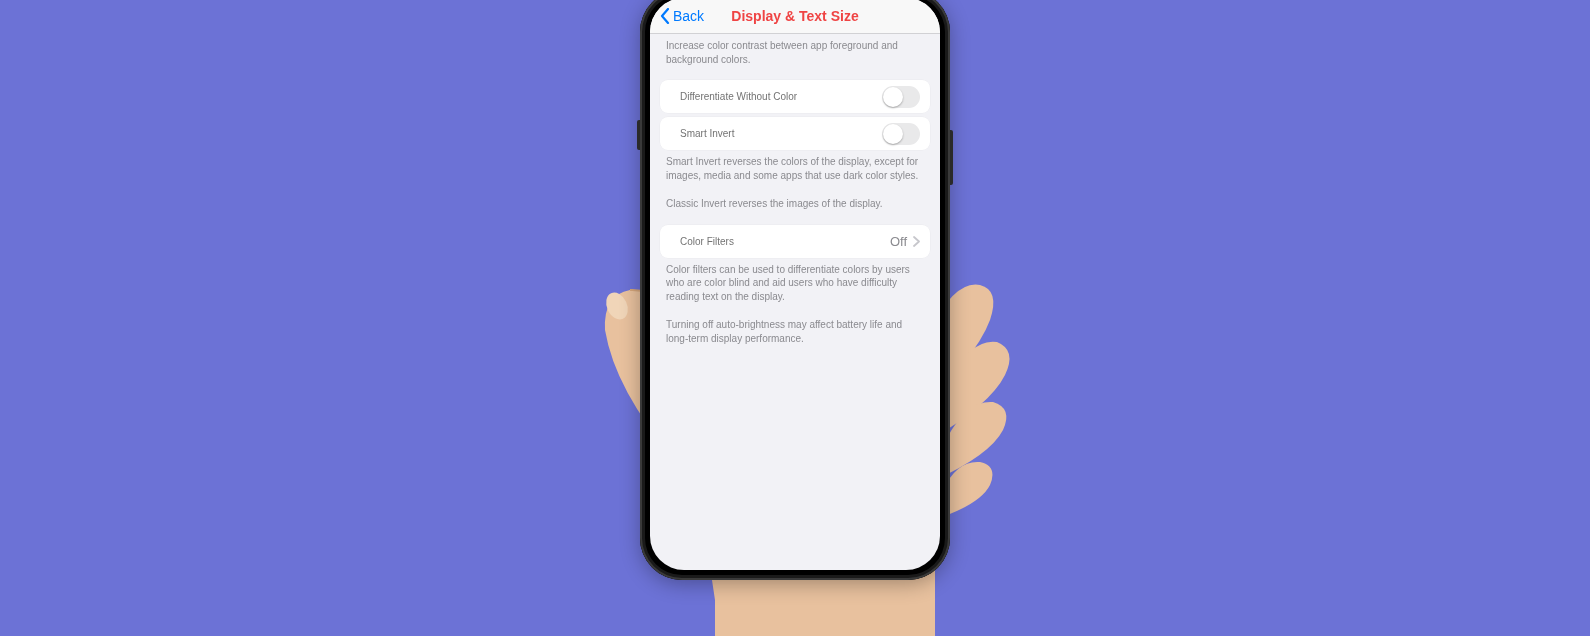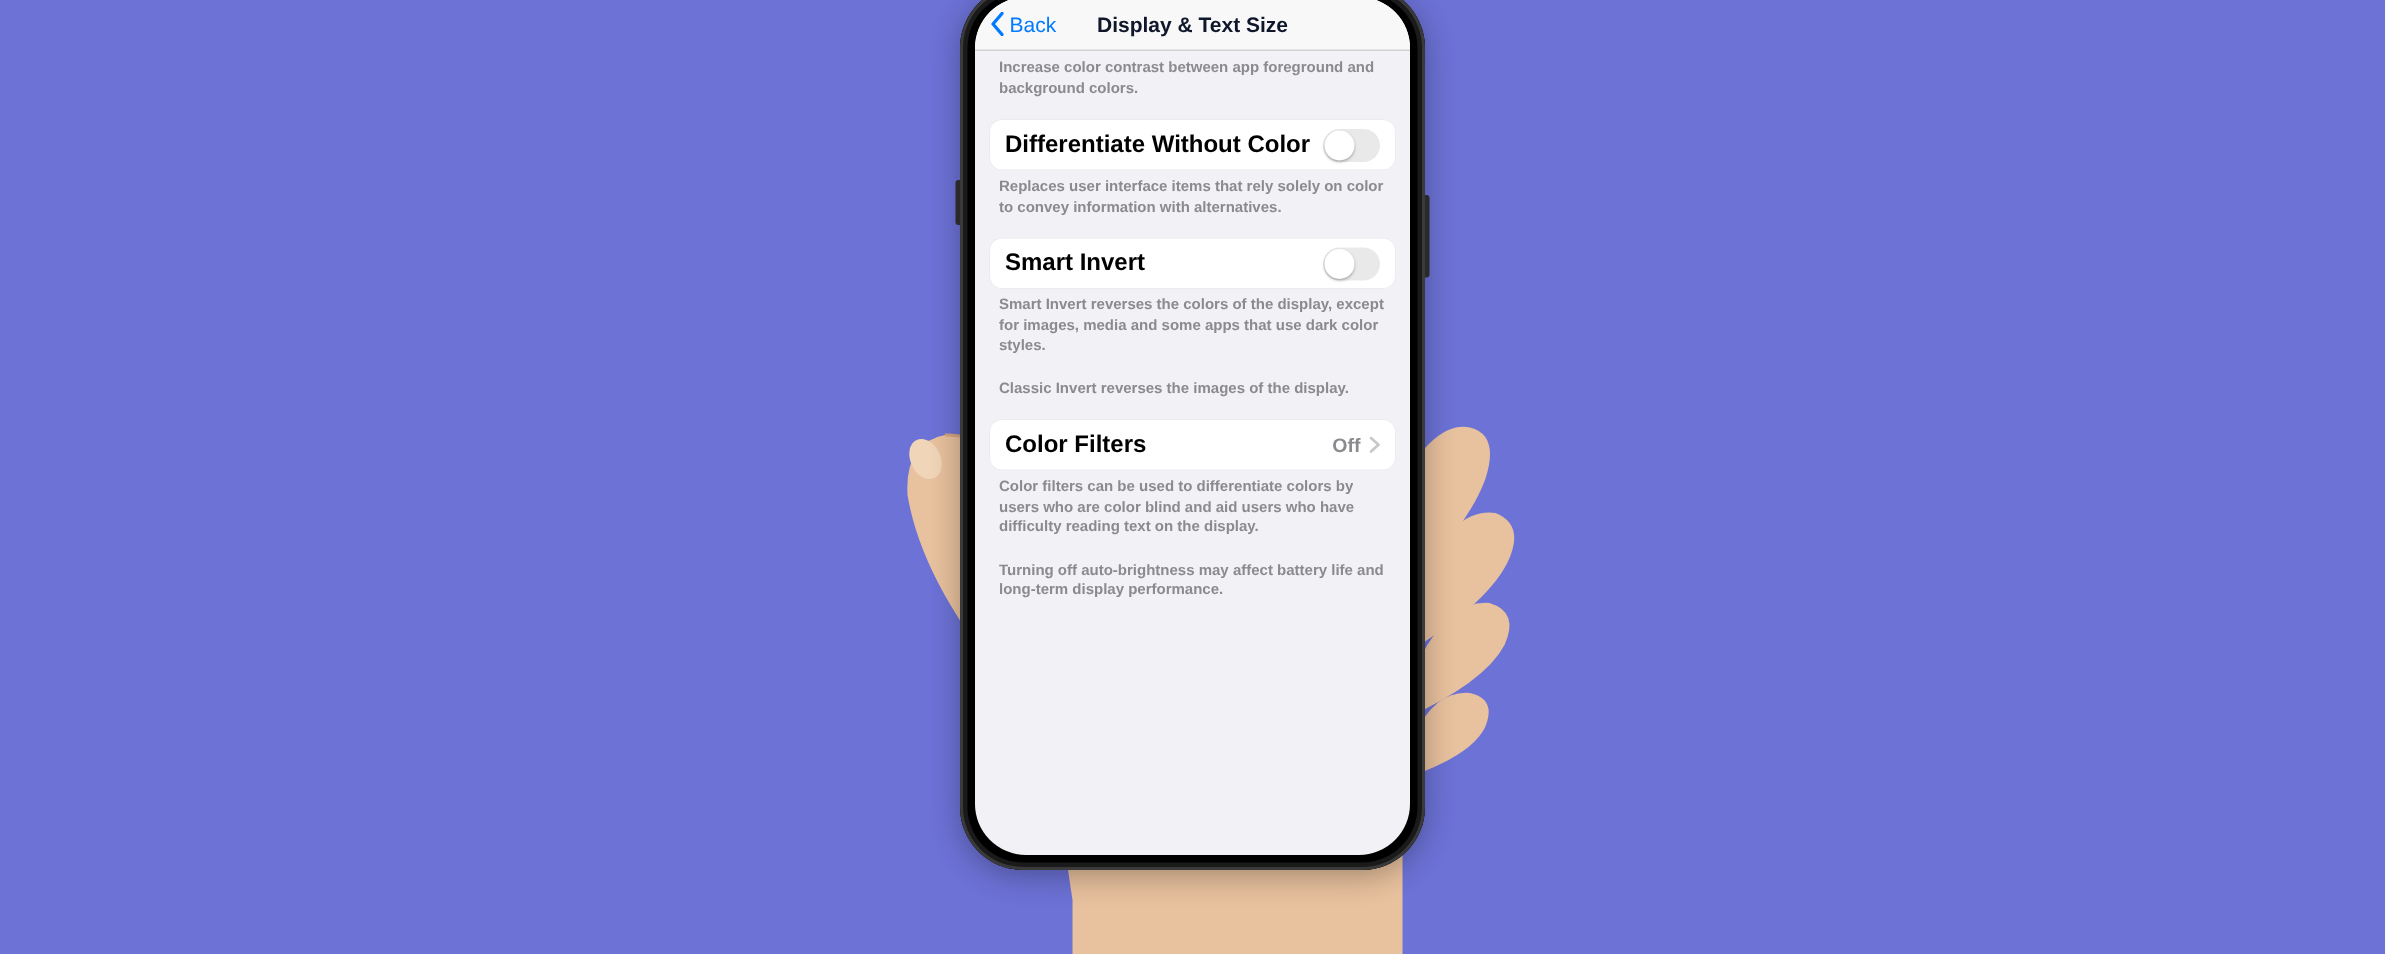--- a/index.html
+++ b/index.html
@@ -88,28 +88,27 @@
   }
   .back-chevron {
     width: 10px; height: 16px;
   }
   .nav-title {
     position: absolute;
     left: 0; right: 0;
     text-align: center;
     font-weight: 600;
     font-size: 14px;
-    color: #0f172a;
+    color: #ef4444;
     pointer-events: none;
   }
 
   
   .content {
     padding: 0 10px 20px;
-    font-weight: bold;
   }
 
   .footer-text {
     font-size: 10px;
     line-height: 1.35;
     color: #8a8a8f;
     padding: 5px 6px 10px;
   }
 
   .row {
@@ -117,22 +116,23 @@
     border-radius: 8px;
     height: 33px;
     display: flex;
     align-items: center;
     justify-content: space-between;
     padding: 0 10px;
     margin-top: 4px;
     box-shadow: 0 0 0 0.5px rgba(0,0,0,0.03);
   }
   .row-label {
-    font-size: 16px;
-    color: #000000;
+    font-size: 10px;
+    color: #737373;
+    margin-left: 10px;
   }
   .row-trail {
     display: flex;
     align-items: center;
     gap: 6px;
     margin-left: 12px;
   }
   .row-value {
     font-size: 13px;
     color: #8a8a8f;
@@ -201,21 +201,20 @@
     <div class="content">
 
       <div class="footer-text">Increase color contrast between app foreground and background colors.</div>
 
       <div class="row">
         <span class="row-label">Differentiate Without Color</span>
         <div class="toggle">
             <div class="knob"></div>
           </div>
       </div>
-      <div class="footer-text">Replaces user interface items that rely solely on color to convey information with alternatives.</div>
 
       <div class="row">
         <span class="row-label">Smart Invert</span>
         <div class="toggle">
             <div class="knob"></div>
           </div>
       </div>
       <div class="footer-text">Smart Invert reverses the colors of the display, except for images, media and some apps that use dark color styles.</div>
 
       <div class="footer-text">Classic Invert reverses the images of the display.</div>

